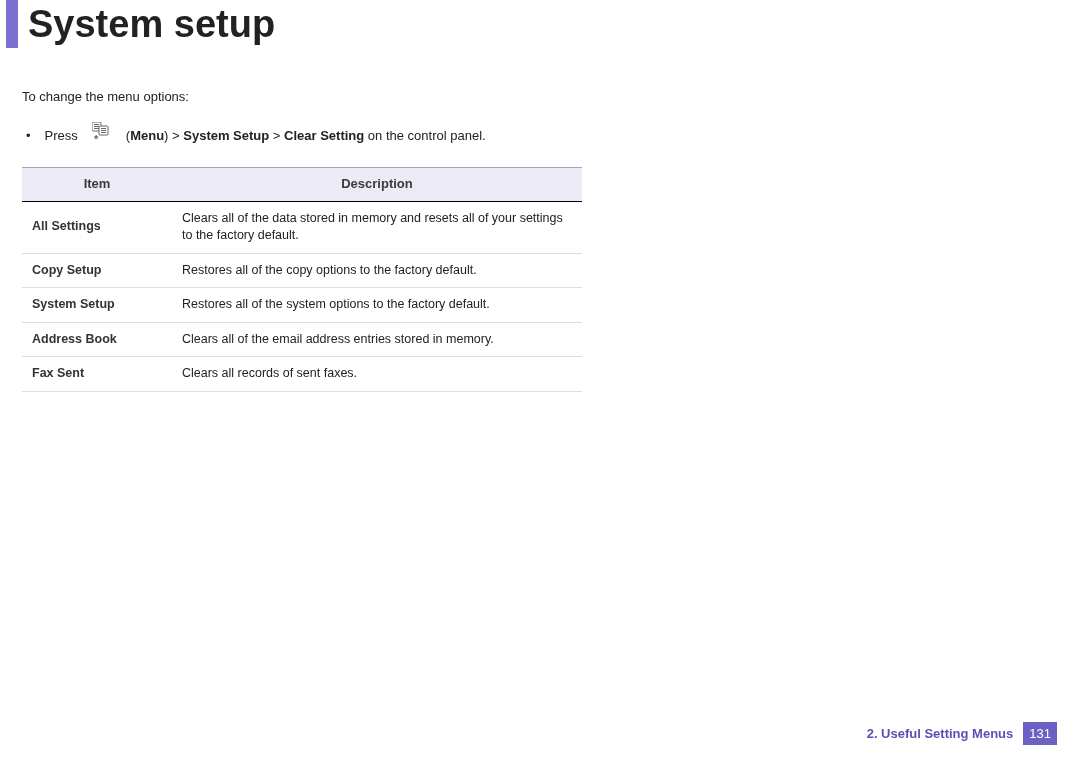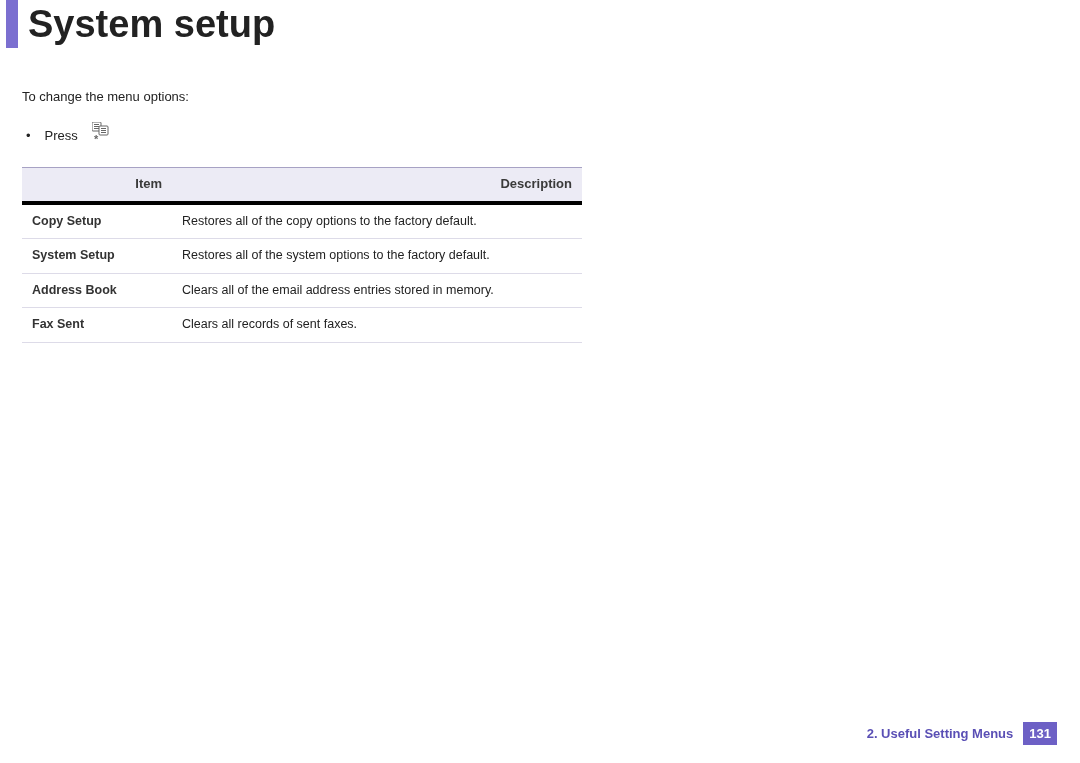--- a/index.html
+++ b/index.html
@@ -57,26 +57,26 @@
   }
   .bold { font-weight: 700; }
   table.items {
     border-collapse: collapse;
     width: 560px;
     margin-top: 4px;
   }
   table.items thead th {
     background: #ecebf5;
     border-top: 1px solid #a7a2c4;
-    border-bottom: 4px solid #000000;
+    border-bottom: 1px solid #000000;
     font-weight: 700;
     color: #3a3a3a;
     font-size: 13px;
     padding: 7px 10px;
-    text-align: right;
+    text-align: center;
   }
   table.items thead th:first-child {
     width: 130px;
   }
   table.items tbody td {
     border-bottom: 1px solid #dddbe8;
     padding: 8px 10px;
     font-size: 12.5px;
     vertical-align: middle;
     color: #222;
@@ -94,21 +94,21 @@
     gap: 10px;
     font-size: 13px;
   }
   .footer-text {
     color: #5a4fb5;
     font-weight: 700;
   }
   .page-badge {
     background: #6d60c5;
     color: #fff;
-    font-weight: 700;
+    font-weight: 400;
     padding: 4px 6px;
     font-size: 13px;
   }
 </style>
 </head>
 <body>
 
 <div class="title-block">
   <div class="title-bar"></div>
   <div class="title-text">System setup</div>
@@ -127,31 +127,38 @@
           <line x1="2" y1="2.5" x2="7" y2="2.5" stroke="#666" stroke-width="1"></line>
           <line x1="2" y1="4.5" x2="7" y2="4.5" stroke="#666" stroke-width="1"></line>
           <line x1="2" y1="6.5" x2="7" y2="6.5" stroke="#666" stroke-width="1"></line>
           <rect x="7" y="4" width="9" height="9" rx="1" fill="#fff" stroke="#666" stroke-width="1"></rect>
           <line x1="9" y1="6.5" x2="14" y2="6.5" stroke="#666" stroke-width="1"></line>
           <line x1="9" y1="8.5" x2="14" y2="8.5" stroke="#666" stroke-width="1"></line>
           <line x1="9" y1="10.5" x2="14" y2="10.5" stroke="#666" stroke-width="1"></line>
           <text x="2" y="21" font-size="11" fill="#666" font-weight="bold">*</text>
         </svg>
       </span>
+      <span>
+        <span>(</span><span class="bold">Menu</span><span>) &gt; </span><span class="bold">System Setup</span><span> &gt; </span><span class="bold">Clear Setting</span><span> on the control panel.</span>
+      </span>
     </li>
   </ul>
 
   <table class="items">
     <thead>
       <tr>
         <th>Item</th>
         <th>Description</th>
       </tr>
     </thead>
     <tbody>
+      <tr>
+        <td class="item-name">All Settings</td>
+        <td>Clears all of the data stored in memory and resets all of your settings to the factory default.</td>
+      </tr>
       <tr>
         <td class="item-name">Copy Setup</td>
         <td>Restores all of the copy options to the factory default.</td>
       </tr>
       <tr>
         <td class="item-name">System Setup</td>
         <td>Restores all of the system options to the factory default.</td>
       </tr>
       <tr>
         <td class="item-name">Address Book</td>

